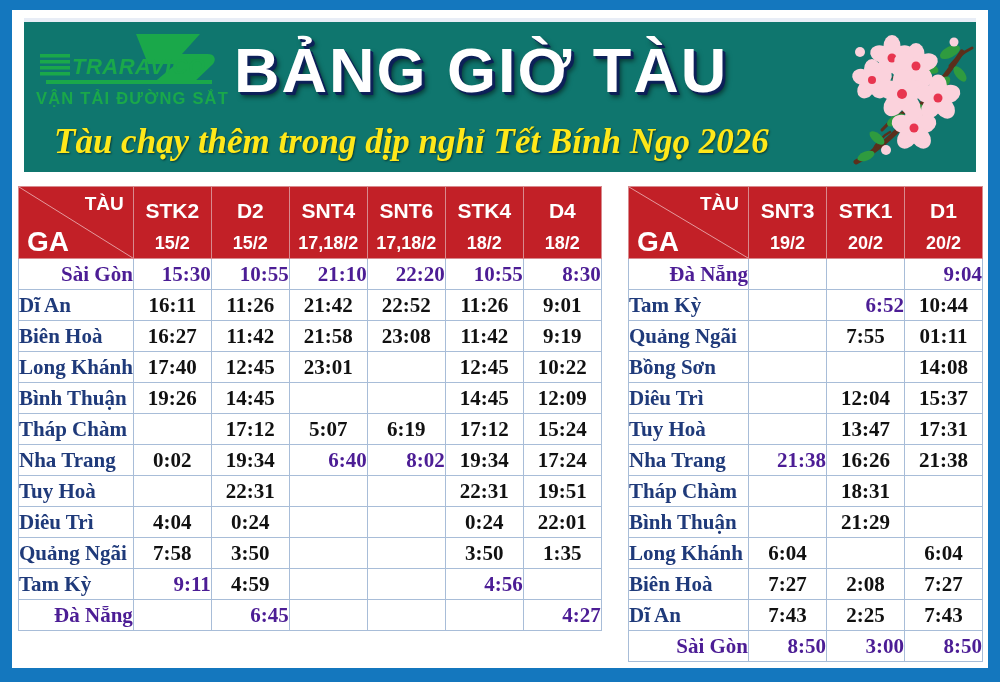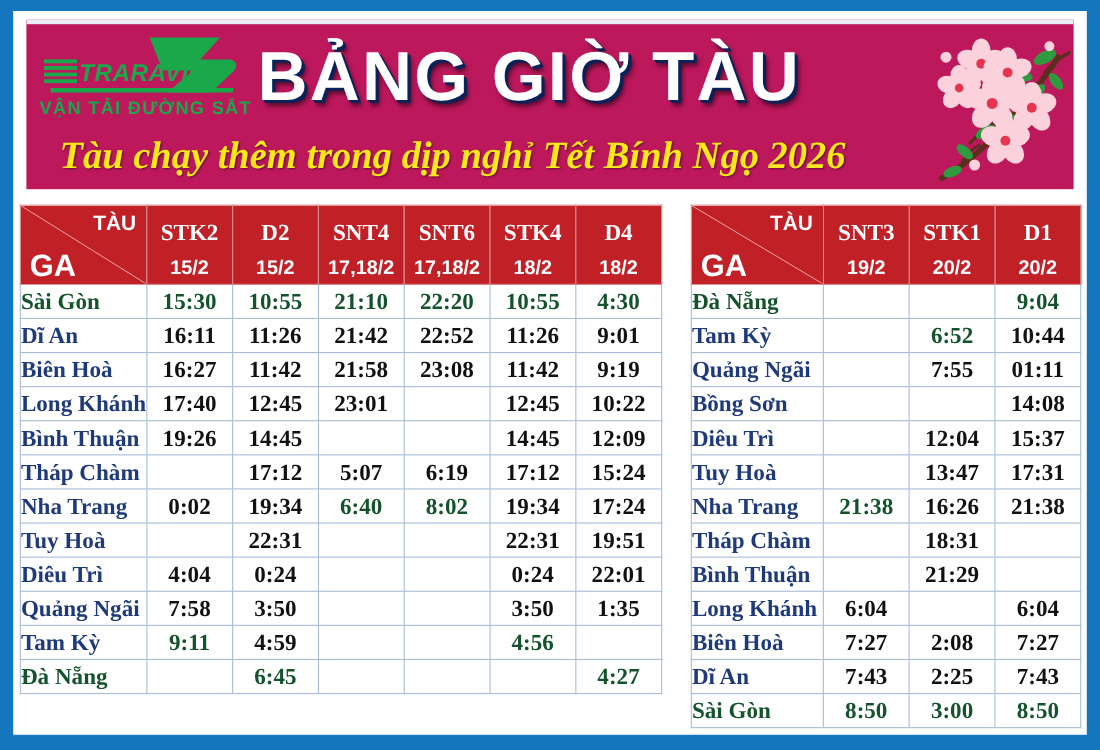--- a/index.html
+++ b/index.html
@@ -34,21 +34,21 @@
     overflow: hidden;
   }
 
   
   #banner {
     position: absolute;
     left: 12px;
     top: 8px;
     width: 952px;
     height: 154px;
-    background: #be185d;
+    background: #0f766e;
     overflow: hidden;
   }
   #banner-topline {
     position: absolute;
     left: 0; top: 0;
     width: 100%; height: 4px;
     background: #e8edf6;
   }
 
   
@@ -130,21 +130,20 @@
     font-weight: bold;
     vertical-align: middle;
     text-align: center;
     height: 72px;
   }
   .hcol .code {
     display: block;
     font-size: 21px;
     line-height: 22px;
     padding-top: 7px;
-    font-family: Liberation Serif, serif;
   }
   .hcol .date {
     display: block;
     font-size: 18px;
     line-height: 20px;
     padding-top: 11px;
   }
 
   
   .hcorner {
@@ -184,21 +183,21 @@
   }
   td.time {
     font-size: 21px;
     line-height: 22px;
     font-weight: bold;
     color: #111111;
     text-align: center;
     height: 31px;
     white-space: nowrap;
   }
-  td.station.red, td.time.red { color: #14532d; }
+  td.station.red, td.time.red { color: #4c1d95; text-align: right; }
 
   
   #tbl-left col.c-station { width: 108px; }
   #tbl-left col.c-time    { width: 78px; }
 
   
   #tbl-right col.c-station { width: 120px; }
   #tbl-right col.c-time    { width: 78px; }
 </style>
 </head>
@@ -384,21 +383,21 @@
             </tr>
         </thead>
         <tbody>
             <tr>
               <td class="station red">Sài Gòn</td>
               <td class="time red">15:30</td>
               <td class="time red">10:55</td>
               <td class="time red">21:10</td>
               <td class="time red">22:20</td>
               <td class="time red">10:55</td>
-              <td class="time red">4:30</td>
+              <td class="time red">8:30</td>
             </tr>
             <tr>
               <td class="station">Dĩ An</td>
               <td class="time">16:11</td>
               <td class="time">11:26</td>
               <td class="time">21:42</td>
               <td class="time">22:52</td>
               <td class="time">11:26</td>
               <td class="time">9:01</td>
             </tr>

